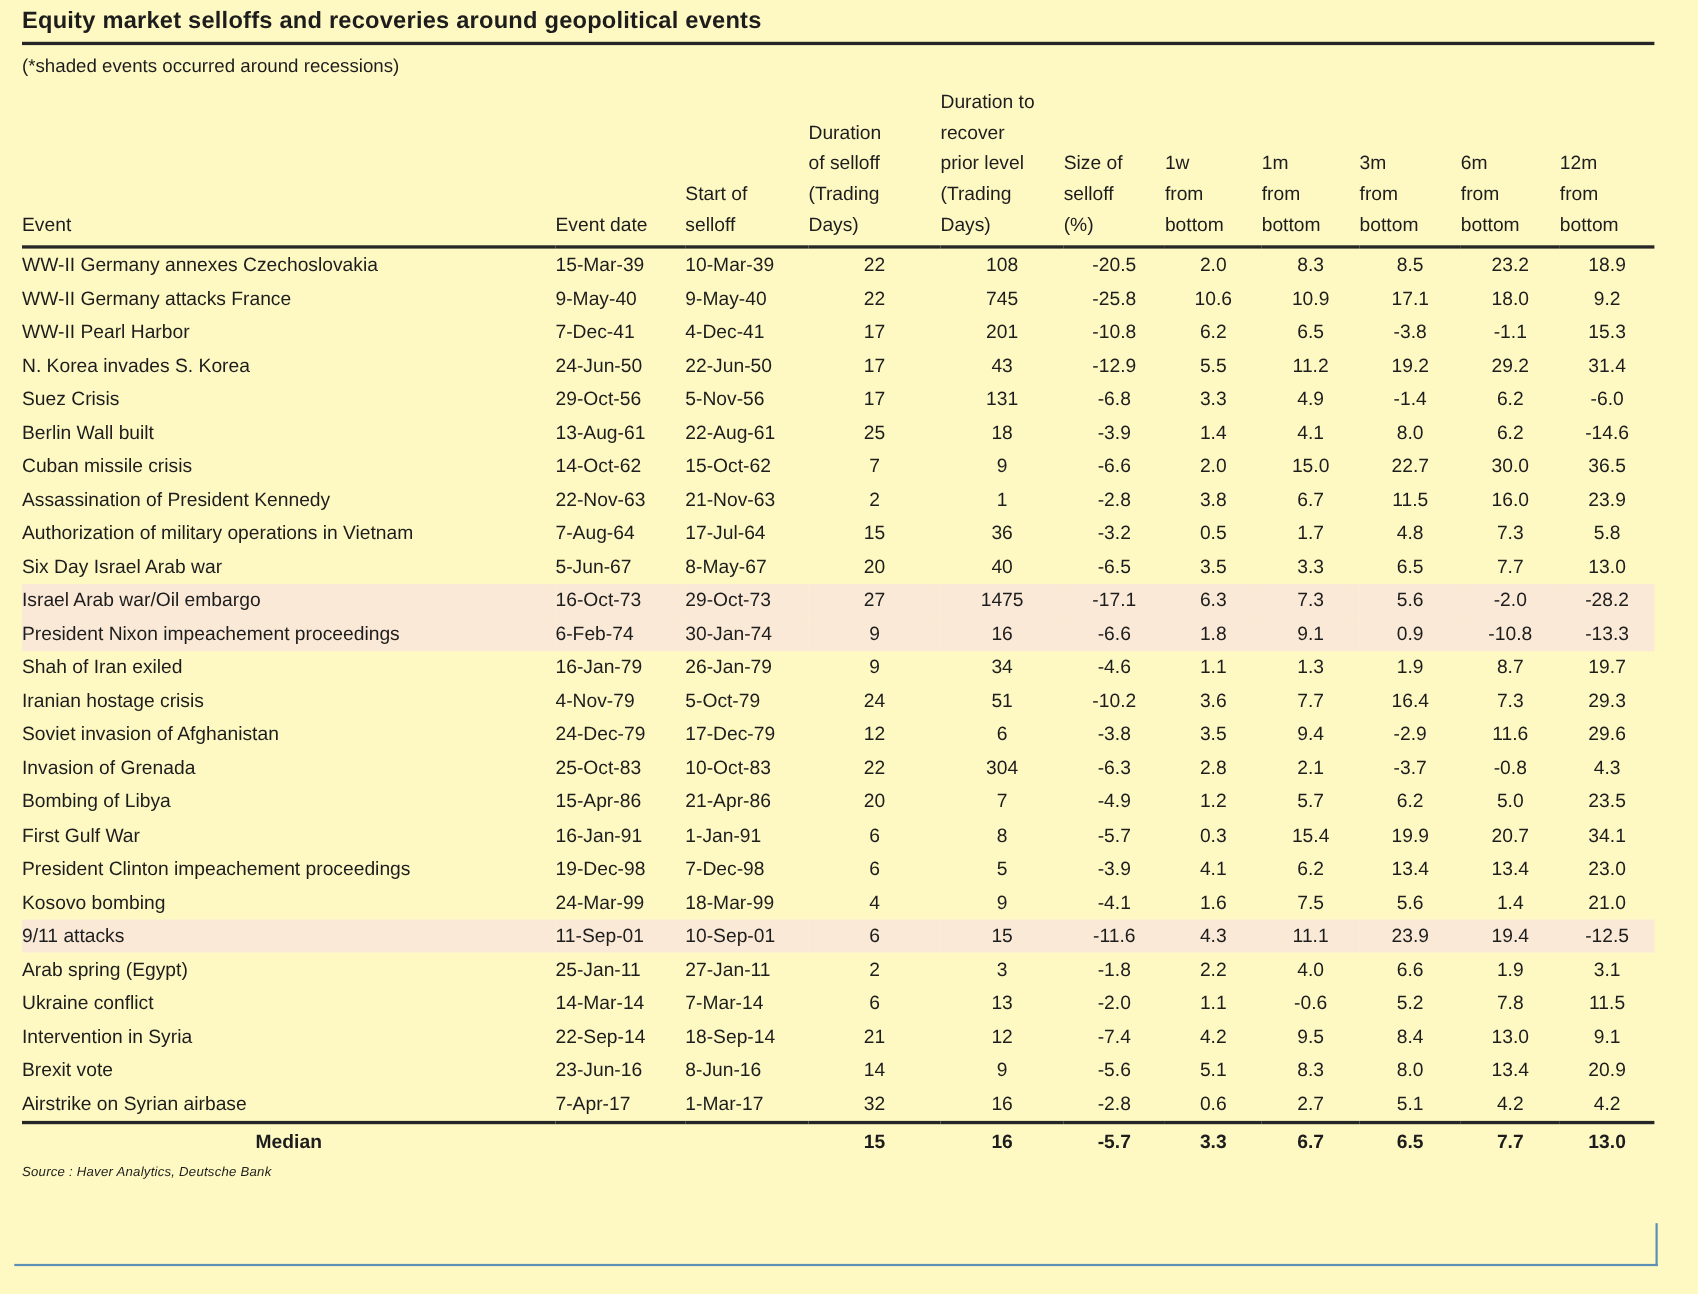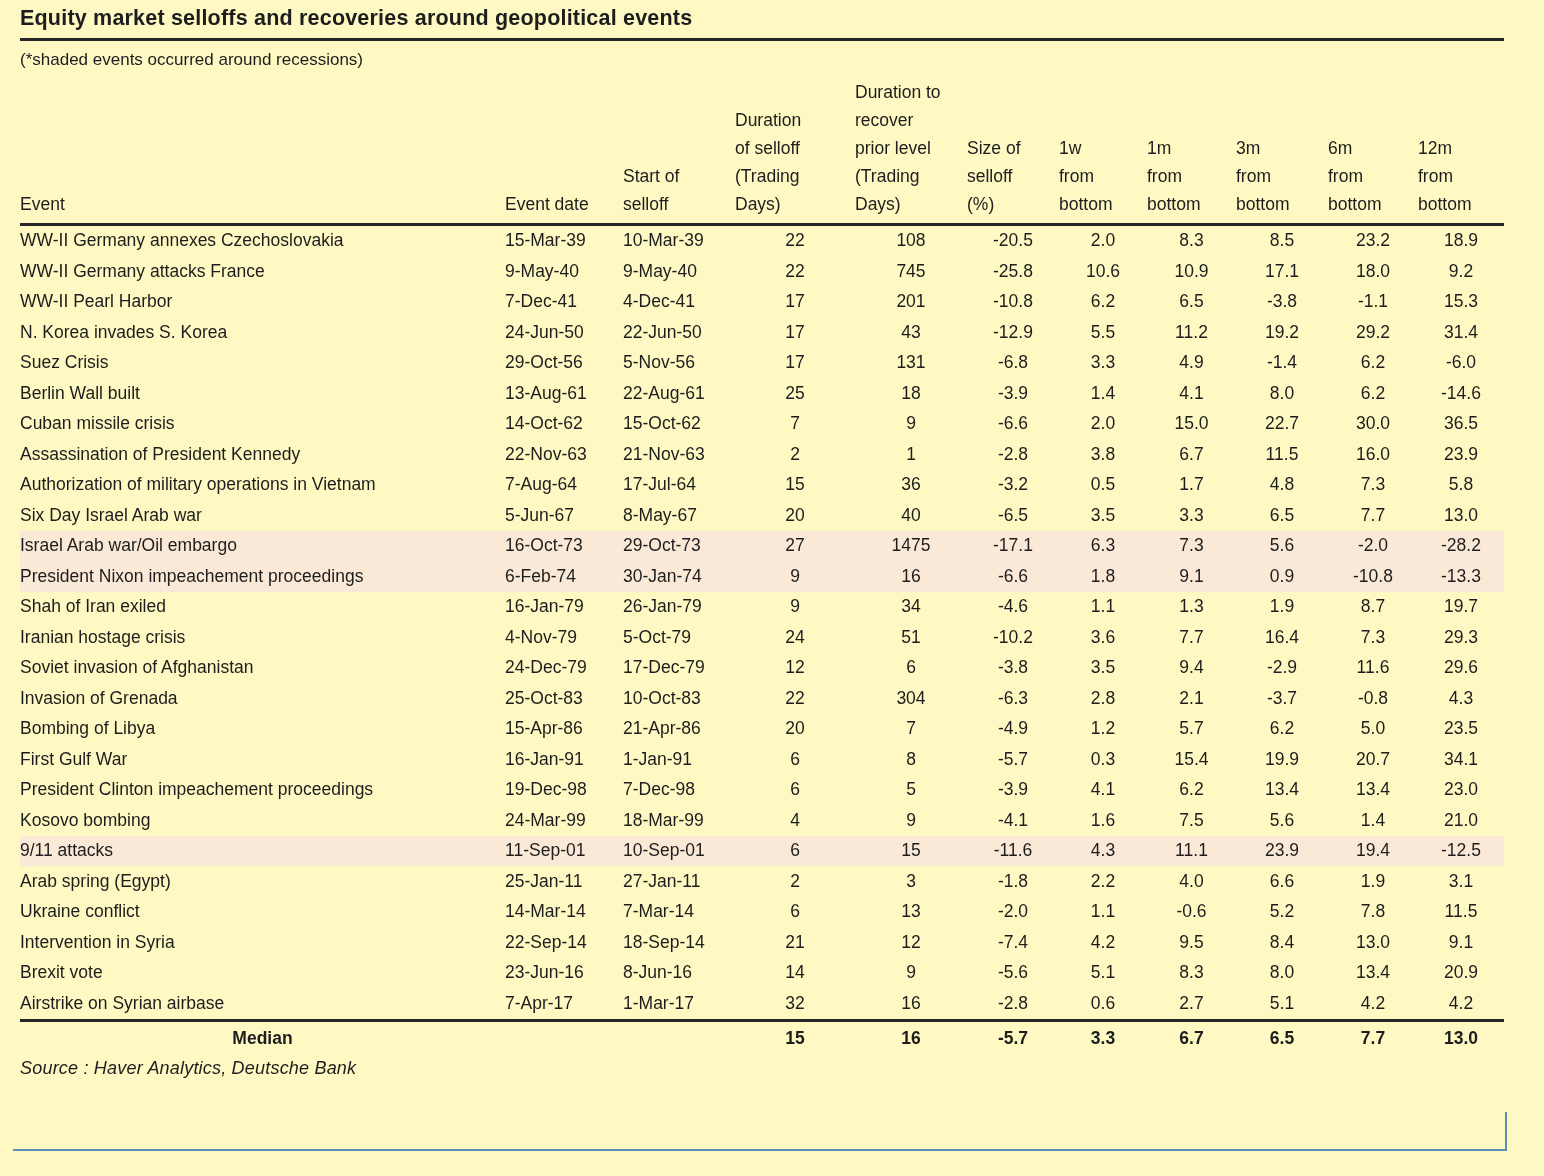--- a/index.html
+++ b/index.html
@@ -21,21 +21,21 @@
   th{
     font-weight:normal; font-size:17.5px; line-height:28px; color:var(--text);
     vertical-align:bottom; padding:0 0 5px 0; white-space:pre-line;
     border-bottom:3px solid var(--rule);
   }
   th.left{text-align:left;} th.center{text-align:left;}
   tbody td{font-size:17.5px; height:30.5px; padding:0; color:var(--text);}
   td.left{text-align:left;} td.center{text-align:center;}
   tr.shaded td{background:var(--shaded);}
   tr.median td{border-top:3px solid var(--rule); font-weight:bold; height:33px;text-align:center;}
-  .source{font-style:italic; font-size:18px; margin-top:3px; letter-spacing:.2px;}
+  .source{font-style:italic; font-size:12px; margin-top:3px; letter-spacing:.2px;}
   .frame-corner{
     position:absolute; left:13px; top:1112px; width:1492px; height:37px;
     border-bottom:2px solid var(--frame); border-right:2px solid var(--frame);
   }
 </style>
 </head>
 <body>
 
 <div class="page">
   <div class="content">

